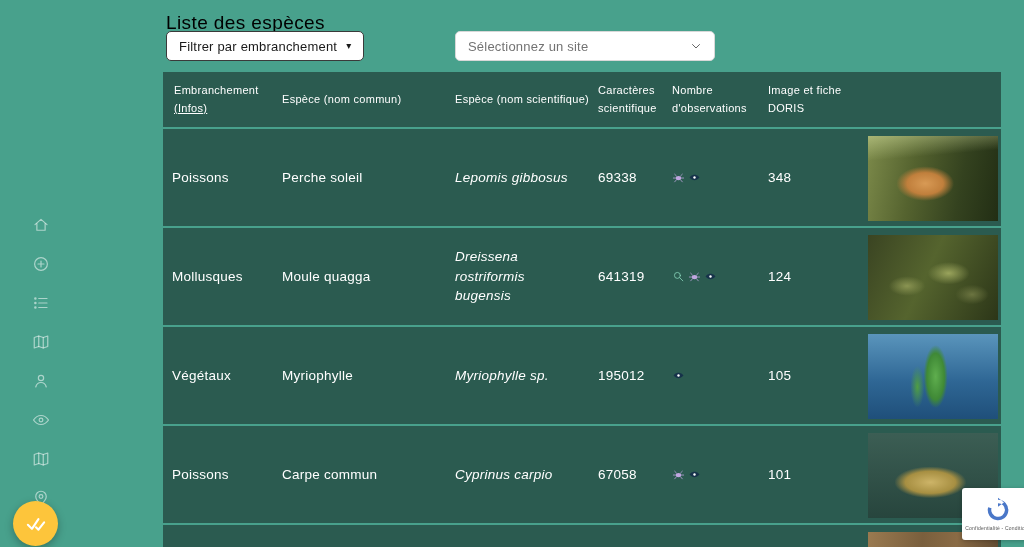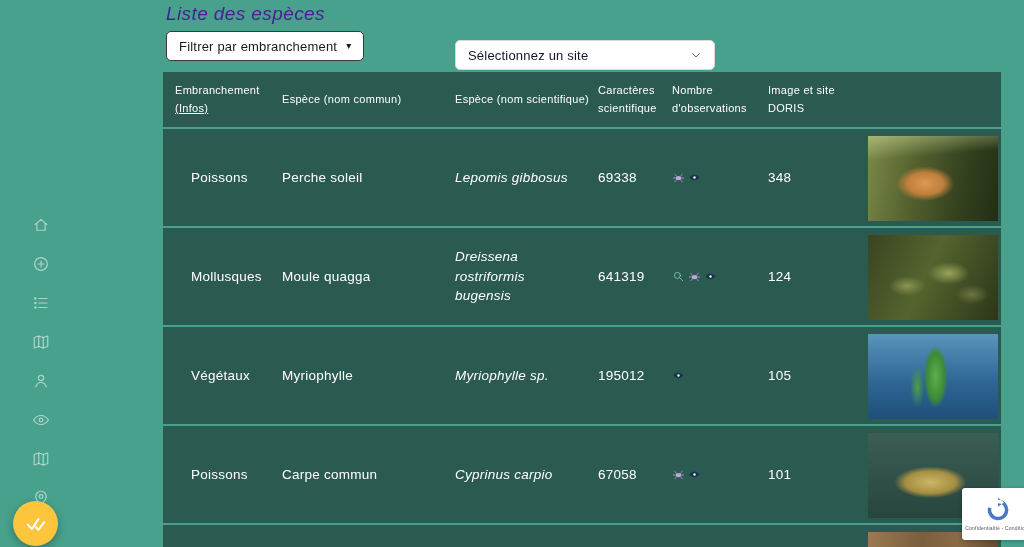--- a/index.html
+++ b/index.html
@@ -26,65 +26,65 @@
     border-radius:50%;border:none;background:var(--accent-yellow,#fdc53b);
     box-shadow:0 3px 8px rgba(0,0,0,.28);cursor:pointer;z-index:3;
     display:flex;align-items:center;justify-content:center;padding:0;
   }
   .fab .fab-glyph{width:26px;height:26px;color:#fff;}
   .fab .fab-glyph .mini-icon{width:26px;height:26px;display:block;color:#fff;}
   .fab svg{width:100%;height:100%;}
 
   
   .page-title{
-    position:absolute;left:166px;top:3px;margin:0;
-    font-size:19px;font-weight:500;letter-spacing:.4px;color:#4c1d95;font-style:italic;
+    position:absolute;left:166px;top:12px;margin:0;
+    font-size:19px;font-weight:500;letter-spacing:.4px;color:#000000;
   }
   .controls{position:absolute;left:166px;top:31px;width:835px;height:30px;}
   .filter-btn{
     position:absolute;left:0;top:0;height:30px;
     display:inline-flex;align-items:center;gap:9px;
     background:#fff;border:1px solid #3a3a3a;border-radius:5px;
     padding:0 12px;font-family:inherit;font-size:13px;color:#1a1a1a;
     font-weight:500;cursor:pointer;letter-spacing:.2px;
   }
   .filter-btn .caret{font-size:10px;line-height:1;color:#1a1a1a;}
   .site-select{
-    position:absolute;left:289px;top:9px;width:260px;height:30px;box-sizing:border-box;
+    position:absolute;left:289px;top:0;width:260px;height:30px;box-sizing:border-box;
     background:#fff;border:1px solid #d8d8d8;border-radius:5px;
     display:flex;align-items:center;justify-content:space-between;
-    padding:0 12px;font-size:13px;color:#0f172a;cursor:pointer;letter-spacing:.2px;
+    padding:0 12px;font-size:13px;color:#737373;cursor:pointer;letter-spacing:.2px;
   }
   .site-select .chevron{width:12px;height:12px;color:#666;}
   .site-select .chevron svg{width:100%;height:100%;display:block;}
 
   
   .table{
     position:absolute;left:163px;top:72px;width:838px;
     background:var(--table-bg,#2b5b50);
   }
   .thead,.trow{
     display:grid;
     grid-template-columns:119px 173px 143px 74px 96px 100px 133px;
     box-sizing:border-box;
   }
   .thead{height:55px;}
   .thead .cell{
     display:flex;flex-direction:column;justify-content:center;
     font-size:11px;line-height:1.55;letter-spacing:.3px;color:#fff;
   }
-  .thead .c1{margin-left:12px;}
+  .thead .c1{padding-left:11px;}
   .infos-link{text-decoration:underline;cursor:pointer;}
   .trow{height:99px;border-top:2px solid var(--divider,#48a18c);}
   .trow.partial{height:24px;overflow:hidden;}
   .trow .cell{
     display:flex;align-items:center;
     font-size:13.5px;letter-spacing:.25px;color:#fff;line-height:1.45;
   }
-  .trow .c1{padding-left:28px;}
+  .trow .c1{padding-left:9px;}
   .trow .c3{padding-right:28px;font-style:italic;}
   .trow .c5{gap:3px;}
   .trow .c7{align-items:flex-start;padding-top:7px;}
   .photo{width:130px;height:85px;cursor:pointer;}
 
   .photo-1{background:
     linear-gradient(175deg, rgba(214,226,160,.5), rgba(214,226,160,0) 26%),
     radial-gradient(ellipse 40px 24px at 44% 56%, #d89a55 0%, #c07f3c 45%, rgba(120,90,40,0) 72%),
     linear-gradient(100deg,#7c8a4a 0%,#55632f 35%,#34421f 70%,#222e14 100%);}
   .photo-2{background:
@@ -226,21 +226,21 @@
       </div>
       <div class="cell c5" data-name="header-remarkable">
         <span>Caractères</span>
         <span>scientifique</span>
       </div>
       <div class="cell c6" data-name="header-observations">
         <span>Nombre</span>
         <span>d'observations</span>
       </div>
       <div class="cell c7" data-name="header-image-doris">
-        <span>Image et site DORIS</span>
+        <span>Image et fiche DORIS</span>
       </div>
     </div>
 
     <div class="trow" data-name="table-row">
       <div class="cell c1" data-name="row-embranchement">Poissons</div>
       <div class="cell c2" data-name="row-common-name">Perche soleil</div>
       <div class="cell c3" data-name="row-scientific-name">Lepomis gibbosus</div>
       <div class="cell c4" data-name="row-code-inpn">69338</div>
       <div class="cell c5" data-name="row-remarkable-icons">
           <span class="mini-icon" data-name="crustacean-icon">

